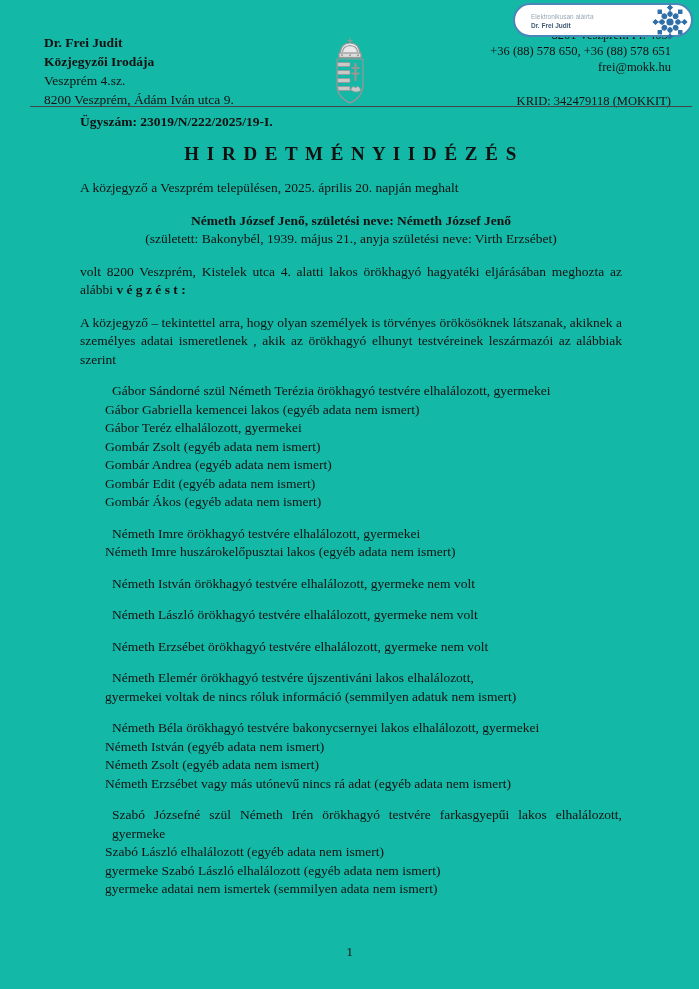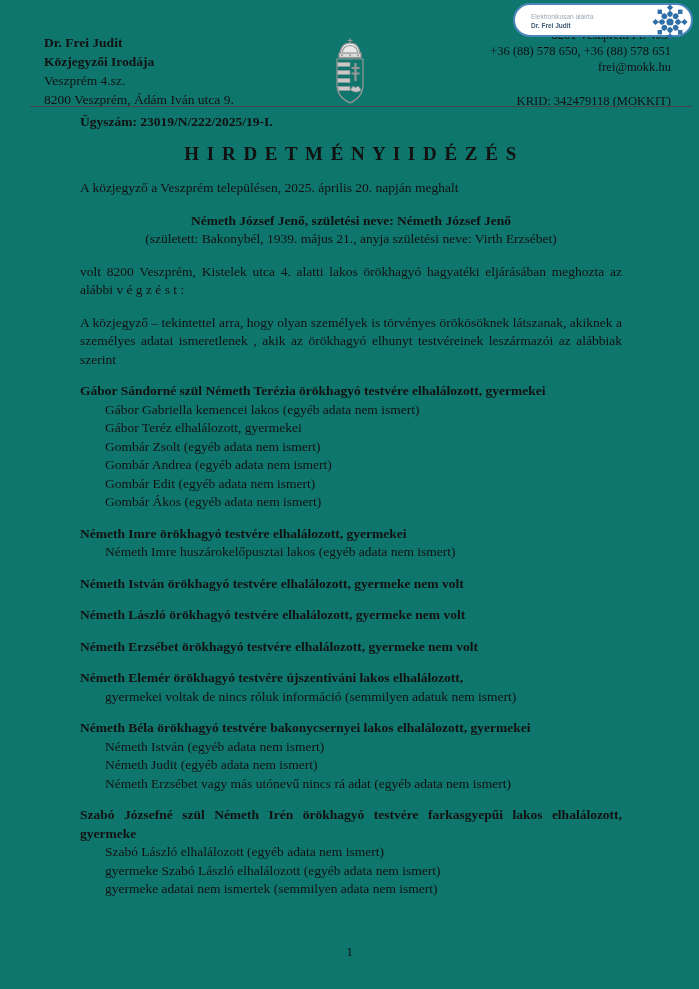--- a/index.html
+++ b/index.html
@@ -4,21 +4,21 @@
 <style>
   * { margin: 0; padding: 0; box-sizing: border-box; }
   html, body { background: #ffffff; }
   body {
     width: 699px; height: 989px;
     font-family: "Liberation Serif", "DejaVu Serif", serif;
     color: #111;
     position: relative;
     overflow: hidden;
   }
-  .page { position: relative; width: 699px; height: 989px; background: #0f766e; }
+  .page { position: relative; width: 699px; height: 989px; background: #14b8a6; }
 
   
   .hdr-left {
     position: absolute; top: 33px; left: 44px;
     font-size: 13.5px; line-height: 19px;
   }
   .hdr-left .b { font-weight: bold; }
 
   .coa {
     position: absolute; top: 37px; left: 328px;
@@ -58,24 +58,24 @@
   }
   .case-number { font-weight: bold; }
   .doc-title {
     margin-top: 13px; text-align: center;
     font-weight: bold; font-size: 19px; letter-spacing: 1.5px;
   }
   .intro { margin-top: 16px; }
   .deceased-name { margin-top: 14px; text-align: center; font-weight: bold; }
   .deceased-details { text-align: center; }
   .para { margin-top: 14px; text-align: justify; }
-  .decree-bold { font-weight: normal; }
+  .decree-bold { font-weight: bold; }
 
   .section { margin-top: 13px; }
-  .section-heading { font-weight: bold; text-align: justify; }
+  .section-heading { font-weight: normal; text-align: justify; margin-left: 32px; }
   .section-child { padding-left: 25px; }
 
   .page-number {
     position: absolute; top: 944px; left: 0; width: 699px;
     text-align: center; font-size: 13.5px;
   }
 </style>
 </head>
 <body>
 
@@ -180,21 +180,21 @@
     </div>
 
     <div class="section">
       <div class="section-heading">Németh Elemér örökhagyó testvére újszentiváni lakos elhalálozott,</div>
       <div class="section-child">gyermekei voltak de nincs róluk információ (semmilyen adatuk nem ismert)</div>
     </div>
 
     <div class="section">
       <div class="section-heading">Németh Béla örökhagyó testvére bakonycsernyei lakos elhalálozott, gyermekei</div>
       <div class="section-child">Németh István (egyéb adata nem ismert)</div>
-      <div class="section-child">Németh Judit (egyéb adata nem ismert)</div>
+      <div class="section-child">Németh Zsolt (egyéb adata nem ismert)</div>
       <div class="section-child">Németh Erzsébet vagy más utónevű nincs rá adat (egyéb adata nem ismert)</div>
     </div>
 
     <div class="section">
       <div class="section-heading">Szabó Józsefné szül Németh Irén örökhagyó testvére farkasgyepűi lakos elhalálozott, gyermeke</div>
       <div class="section-child">Szabó László elhalálozott (egyéb adata nem ismert)</div>
       <div class="section-child">gyermeke Szabó László elhalálozott (egyéb adata nem ismert)</div>
       <div class="section-child">gyermeke adatai nem ismertek (semmilyen adata nem ismert)</div>
     </div>
   </div>

